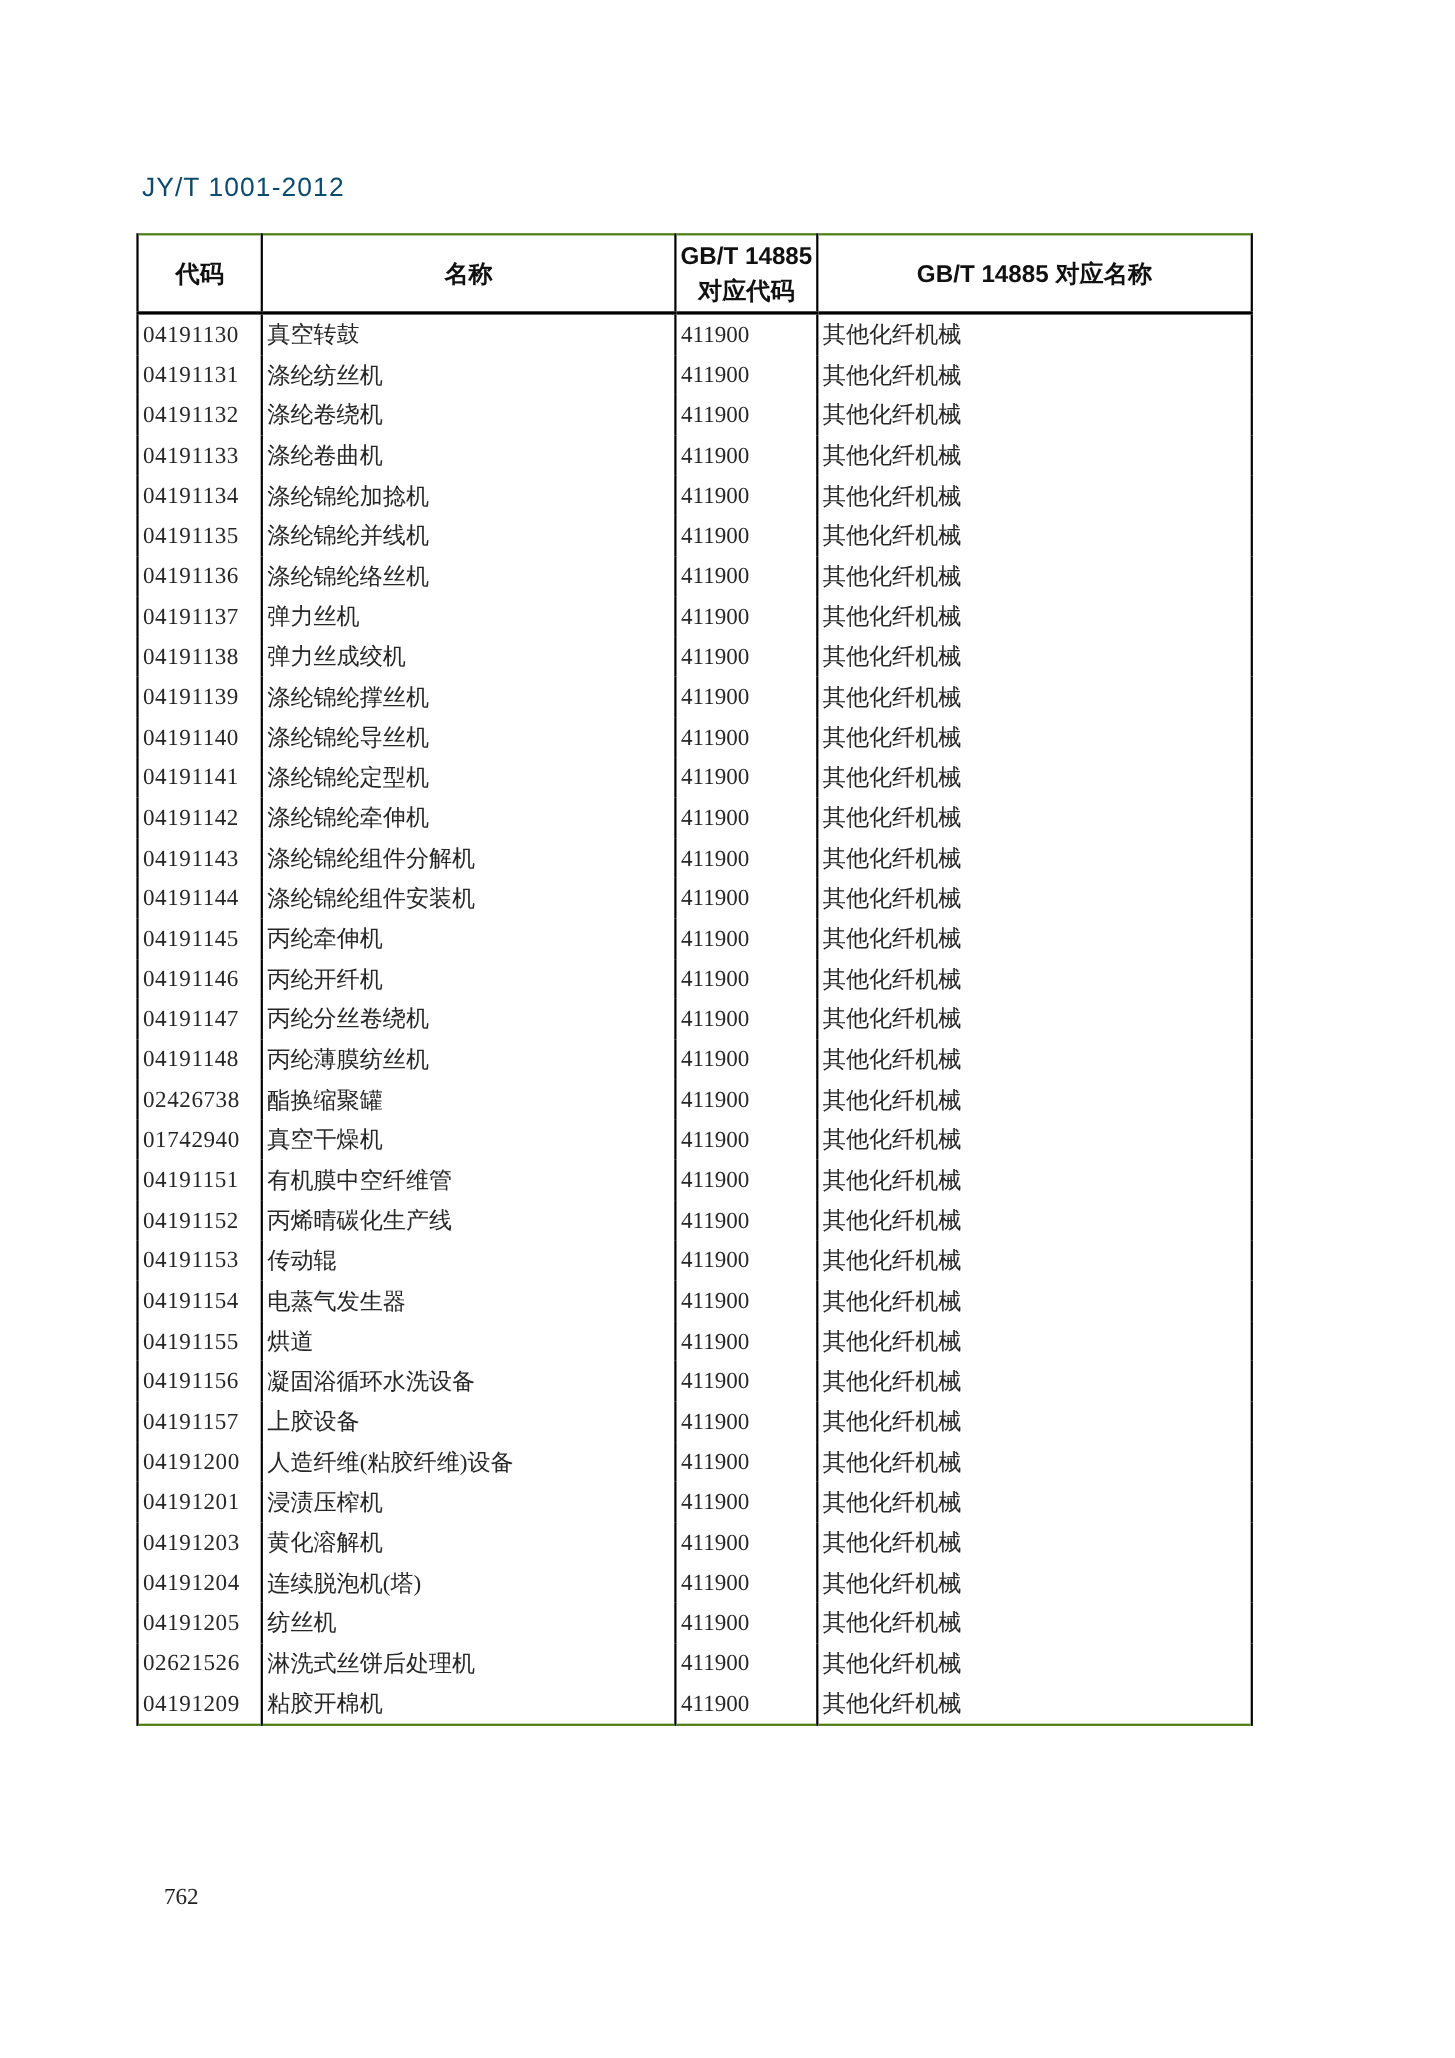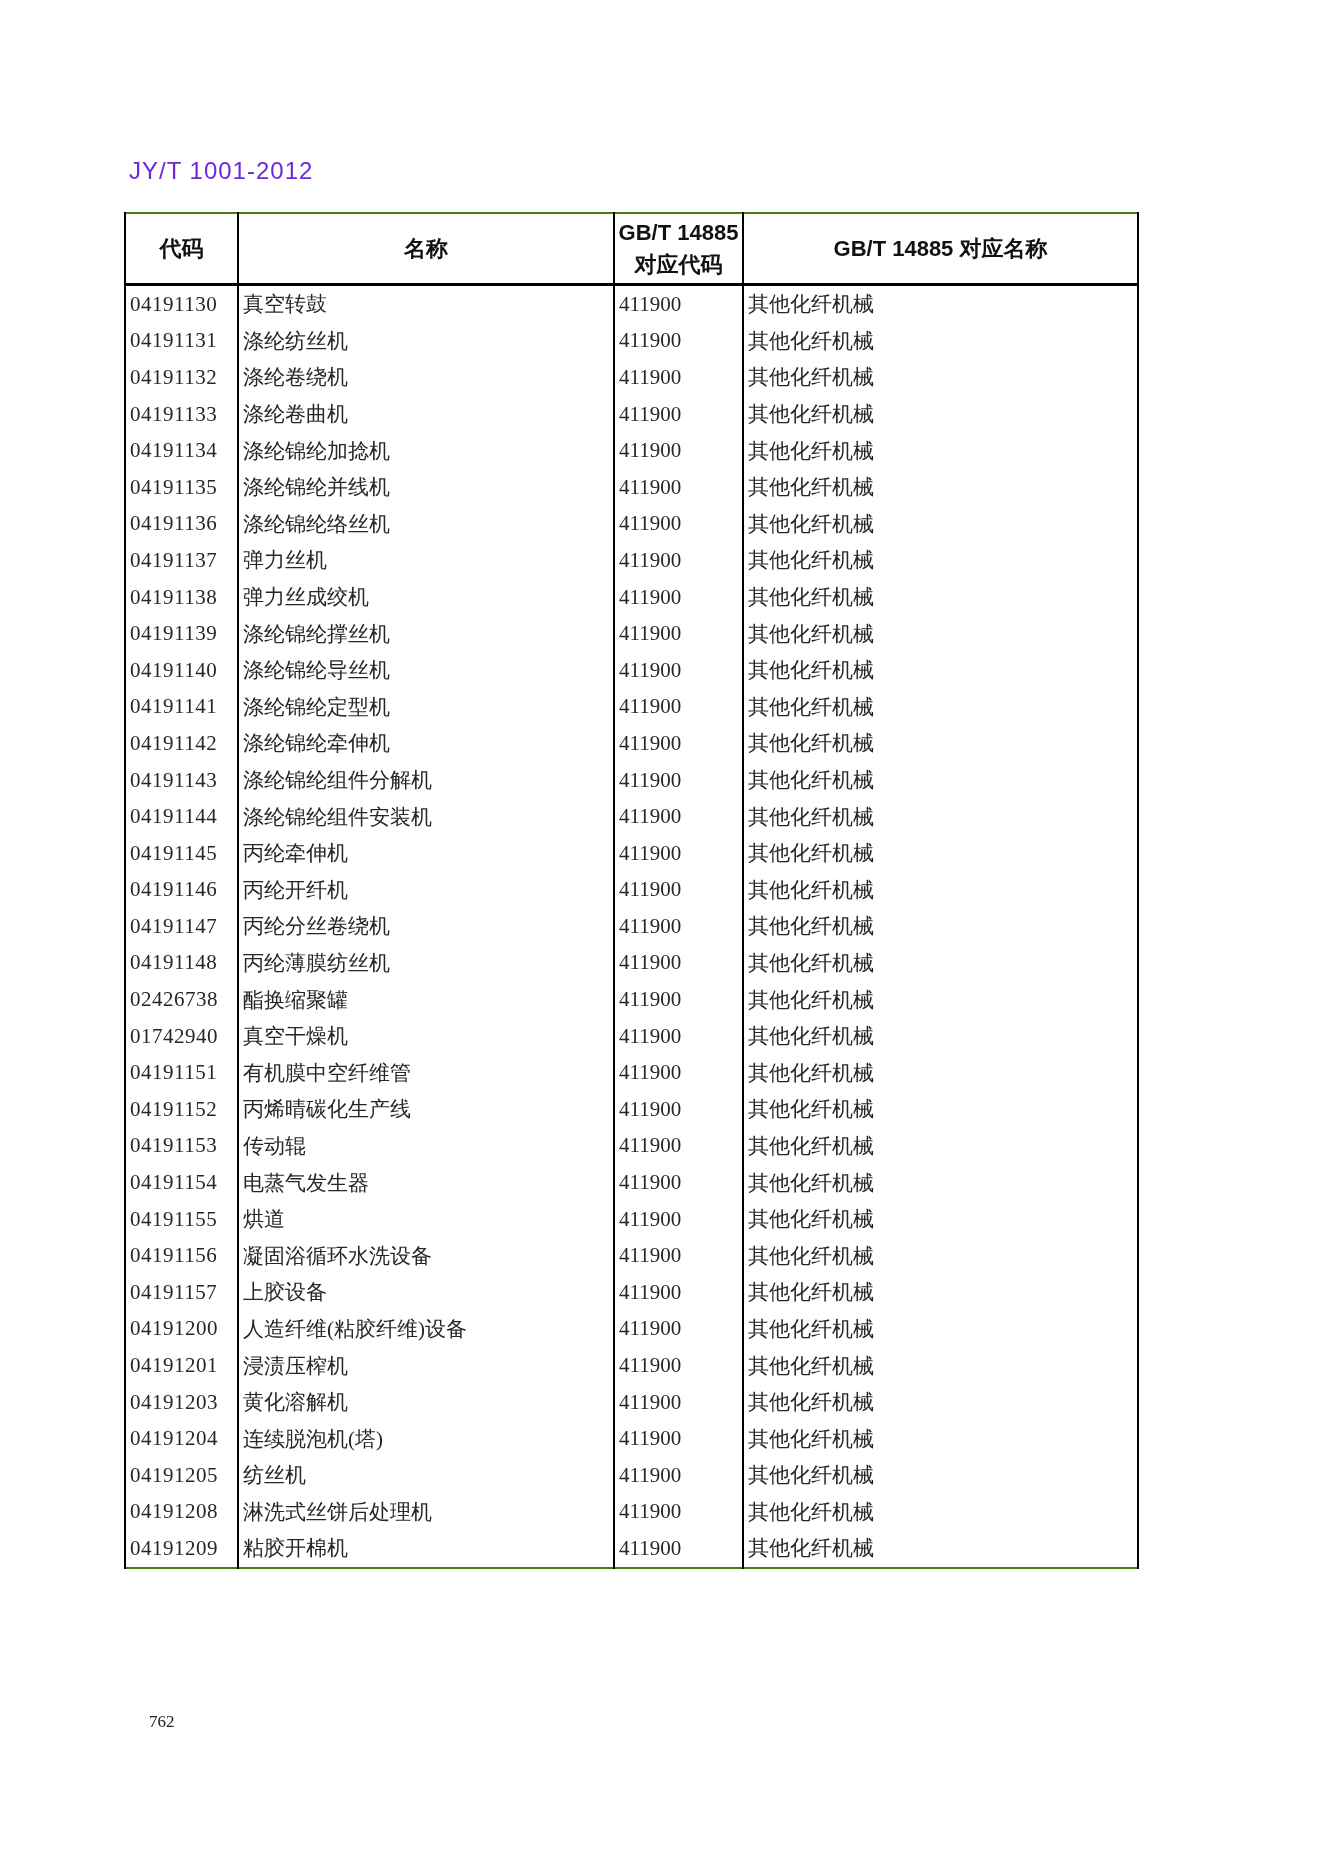--- a/index.html
+++ b/index.html
@@ -12,21 +12,21 @@
     color: #222222;
   }
   .doc-title {
     position: absolute;
     left: 129px;
     top: 157px;
     font-family: "Liberation Sans", sans-serif;
     font-size: 24px;
     font-weight: 500;
     letter-spacing: 1px;
-    color: #6d28d9;
+    color: #0c4a6e;
     white-space: nowrap;
   }
   table.map-table {
     position: absolute;
     left: 124px;
     top: 212px;
     width: 1013px;
     border-collapse: collapse;
     table-layout: fixed;
     border: 2px solid #4d7c0f;
@@ -63,21 +63,21 @@
     padding: 0 0 0 4px;
     white-space: nowrap;
     overflow: hidden;
   }
   table.map-table td.c-code     { letter-spacing: 0.5px; }
   .page-number {
     position: absolute;
     left: 149px;
     top: 1712px;
     font-family: "Liberation Serif", serif;
-    font-size: 17px;
+    font-size: 21px;
     color: #222222;
   }
 </style>
 </head>
 <body>
 
 <div class="doc-page">
 
   <div class="doc-title">JY/T 1001-2012</div>
 
@@ -292,21 +292,21 @@
           <td class="c-gbtcode">411900</td>
           <td class="c-gbtname">其他化纤机械</td>
         </tr>
         <tr>
           <td class="c-code">04191205</td>
           <td class="c-name">纺丝机</td>
           <td class="c-gbtcode">411900</td>
           <td class="c-gbtname">其他化纤机械</td>
         </tr>
         <tr>
-          <td class="c-code">04191208</td>
+          <td class="c-code">02621526</td>
           <td class="c-name">淋洗式丝饼后处理机</td>
           <td class="c-gbtcode">411900</td>
           <td class="c-gbtname">其他化纤机械</td>
         </tr>
         <tr>
           <td class="c-code">04191209</td>
           <td class="c-name">粘胶开棉机</td>
           <td class="c-gbtcode">411900</td>
           <td class="c-gbtname">其他化纤机械</td>
         </tr>

